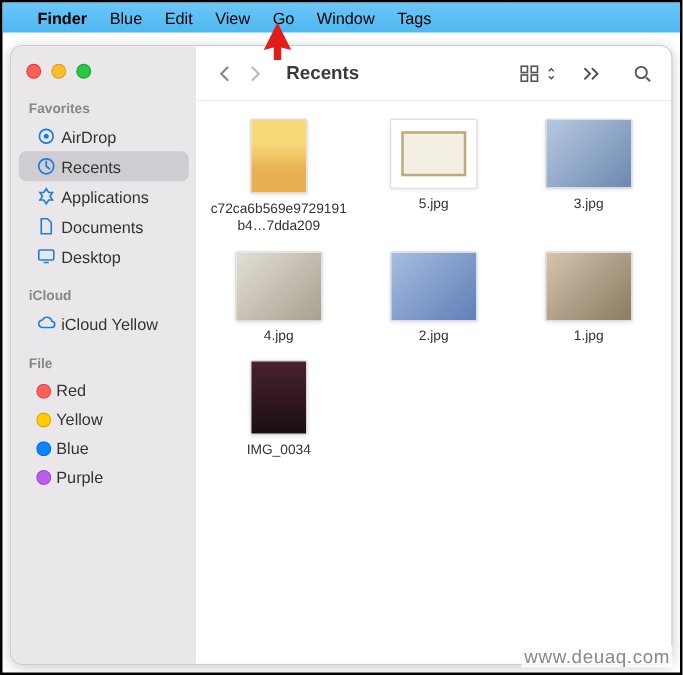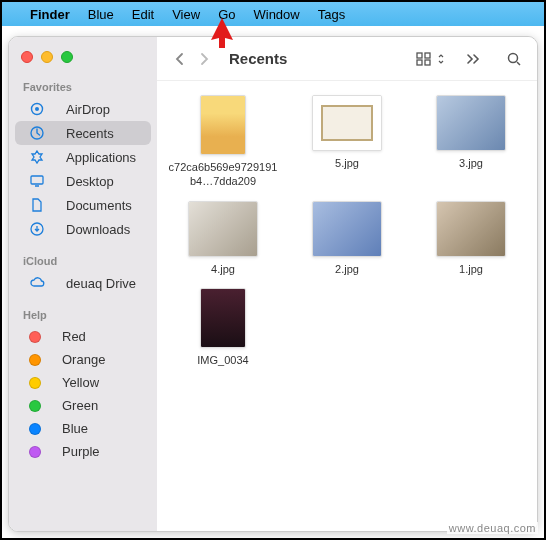--- a/index.html
+++ b/index.html
@@ -19,21 +19,21 @@
   
   
   .sidebar { width: 148px; background: #e9e7ea; padding: 8px 0 8px 0; font-size: 13px; color: #333; overflow-y: auto; }
   .traffic { display: flex; gap: 8px; padding: 6px 12px 14px 12px; }
   .traffic .dot { width: 12px; height: 12px; border-radius: 50%; }
   .dot.red { background: #ff5f57; border: 0.5px solid #e14039; }
   .dot.yellow { background: #febc2e; border: 0.5px solid #e1a116; }
   .dot.green { background: #28c840; border: 0.5px solid #1fa72f; }
   .side-section { margin-bottom: 10px; }
   .side-heading { font-size: 11px; color: #888; font-weight: 600; padding: 4px 14px; }
-  .side-item { display: flex; align-items: center; gap: 21px; padding: 4px 10px 4px 14px; border-radius: 6px; margin: 0 6px; color: #333; }
+  .side-item { display: flex; align-items: center; gap: 4px; padding: 4px 10px 4px 14px; border-radius: 6px; margin: 0 6px; color: #333; }
   .side-item.active { background: #cfcdd1; }
   .side-item .icon { width: 16px; height: 16px; display: flex; align-items: center; justify-content: center; color: #1e7fdb; }
   .tag-dot { width: 12px; height: 12px; border-radius: 50%; border: 0.5px solid rgba(0,0,0,0.15); }
   
   
   .content { flex: 1; display: flex; flex-direction: column; background: #fff; }
   .toolbar { height: 44px; display: flex; align-items: center; padding: 0 12px; gap: 10px; border-bottom: 1px solid #eee; }
   .toolbar .nav { display: flex; gap: 2px; color: #888; }
   .toolbar .title { font-weight: 600; font-size: 15px; color: #3a3a3a; margin-left: 4px; flex: 1; }
   .toolbar .right { display: flex; align-items: center; gap: 18px; color: #555; }
@@ -54,21 +54,21 @@
   .art.photo2 { background: linear-gradient(135deg,#e3dfd7,#a89f8f); }
   .art.photo3 { background: linear-gradient(135deg,#d5c5b0,#8a7a60); }
   .art.photo4 { background: linear-gradient(135deg,#a8bde0,#5f7fb8); }
   .art.photo5 { background: linear-gradient(135deg,#3a2a6a,#c25aa0); }
   .art.photo6 { background: linear-gradient(#4a2030,#1a0e14); }
   .art.photo7 { background: linear-gradient(135deg,#c9a8d0,#7a5f9e); }
   .art.docpage { background: #fff; border-top: 10px solid #5a4a8a; }
   .art.frame { background: #fff; display:flex; align-items:center; justify-content:center; }
   .art.frame::after { content:""; width:70%; height:60%; border:2px solid #bfa97a; background:#f4efe4; }
   
-  .watermark { position: absolute; right: 6px; bottom: 4px; font-size: 11px; color: #888; font-family: Arial; letter-spacing: 0.5px; background: rgba(255,255,255,0.8); padding: 0 2px; }
+  .watermark { position: absolute; right: 6px; bottom: 4px; font-size: 15px; color: #888; font-family: Arial; letter-spacing: 0.5px; background: rgba(255,255,255,0.8); padding: 0 2px; }
 </style>
 </head>
 <body>
 
 <div class="menubar">
   <span class="apple"></span>
   <span class="appname">Finder</span>
   <span>Blue</span>
   <span>Edit</span>
   <span>View</span>
@@ -114,74 +114,57 @@
         <span class="icon">
             <svg width="16" height="16" viewBox="0 0 16 16">
               <path d="M8 2l2 3h3l-2 3 2 3h-3l-2 3-2-3H3l2-3-2-3h3z" fill="none" stroke="#1e7fdb" stroke-width="1.3"></path>
             </svg>
           </span>
         <span>Applications</span>
       </div>
       <div class="side-item">
         <span class="icon">
             <svg width="16" height="16" viewBox="0 0 16 16">
+              <path d="M4 2h5l3 3v9H4z" fill="none" stroke="#1e7fdb" stroke-width="1.3"></path>
+            </svg>
+          </span>
+        <span>Documents</span>
+      </div>
+      <div class="side-item">
+        <span class="icon">
+            <svg width="16" height="16" viewBox="0 0 16 16">
               <rect x="2" y="3" width="12" height="8" rx="1" fill="none" stroke="#1e7fdb" stroke-width="1.3"></rect>
               <path d="M6 13h4" stroke="#1e7fdb" stroke-width="1.3"></path>
             </svg>
           </span>
         <span>Desktop</span>
       </div>
-      <div class="side-item">
-        <span class="icon">
-            <svg width="16" height="16" viewBox="0 0 16 16">
-              <path d="M4 2h5l3 3v9H4z" fill="none" stroke="#1e7fdb" stroke-width="1.3"></path>
-            </svg>
-          </span>
-        <span>Documents</span>
-      </div>
-      <div class="side-item">
-        <span class="icon">
-            <svg width="16" height="16" viewBox="0 0 16 16">
-              <circle cx="8" cy="8" r="6" fill="none" stroke="#1e7fdb" stroke-width="1.3"></circle>
-              <path d="M8 5v5m-2-2l2 2 2-2" stroke="#1e7fdb" stroke-width="1.3" fill="none"></path>
-            </svg>
-          </span>
-        <span>Downloads</span>
-      </div>
     </div>
 
     <div class="side-section">
       <div class="side-heading">iCloud</div>
       <div class="side-item">
         <span class="icon">
             <svg width="16" height="16" viewBox="0 0 16 16">
               <path d="M5 11a3 3 0 010-6 4 4 0 017.5 1A2.5 2.5 0 0112 11z" fill="none" stroke="#1e7fdb" stroke-width="1.3"></path>
             </svg>
           </span>
-        <span>deuaq Drive</span>
+        <span>iCloud Yellow</span>
       </div>
     </div>
 
     <div class="side-section">
-      <div class="side-heading">Help</div>
+      <div class="side-heading">File</div>
       <div class="side-item">
         <span class="tag-dot" style="background:#ff5f57"></span>
         <span>Red</span>
       </div>
       <div class="side-item">
-        <span class="tag-dot" style="background:#ff9500"></span>
-        <span>Orange</span>
-      </div>
-      <div class="side-item">
         <span class="tag-dot" style="background:#ffcc00"></span>
         <span>Yellow</span>
-      </div>
-      <div class="side-item">
-        <span class="tag-dot" style="background:#28c840"></span>
-        <span>Green</span>
       </div>
       <div class="side-item">
         <span class="tag-dot" style="background:#0a84ff"></span>
         <span>Blue</span>
       </div>
       <div class="side-item">
         <span class="tag-dot" style="background:#bf5af2"></span>
         <span>Purple</span>
       </div>
     </div>

